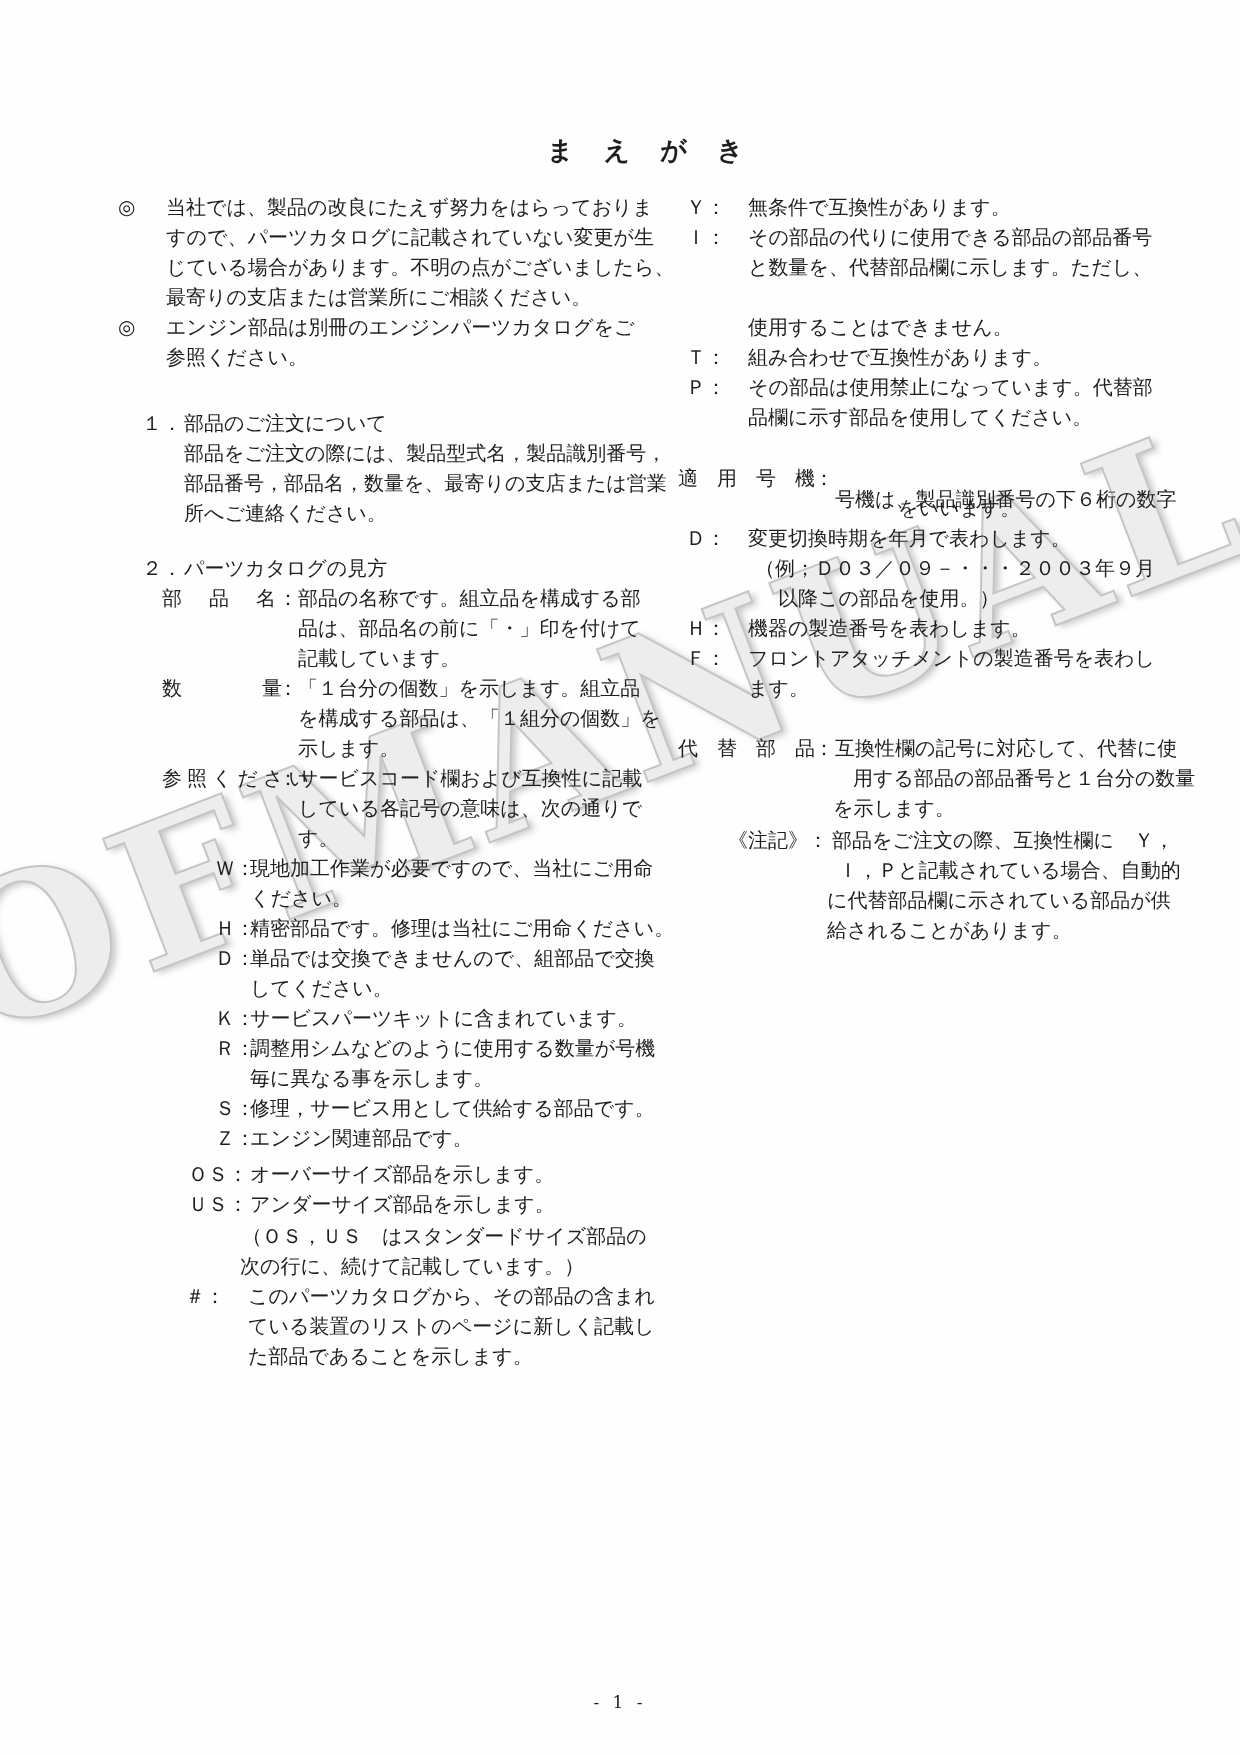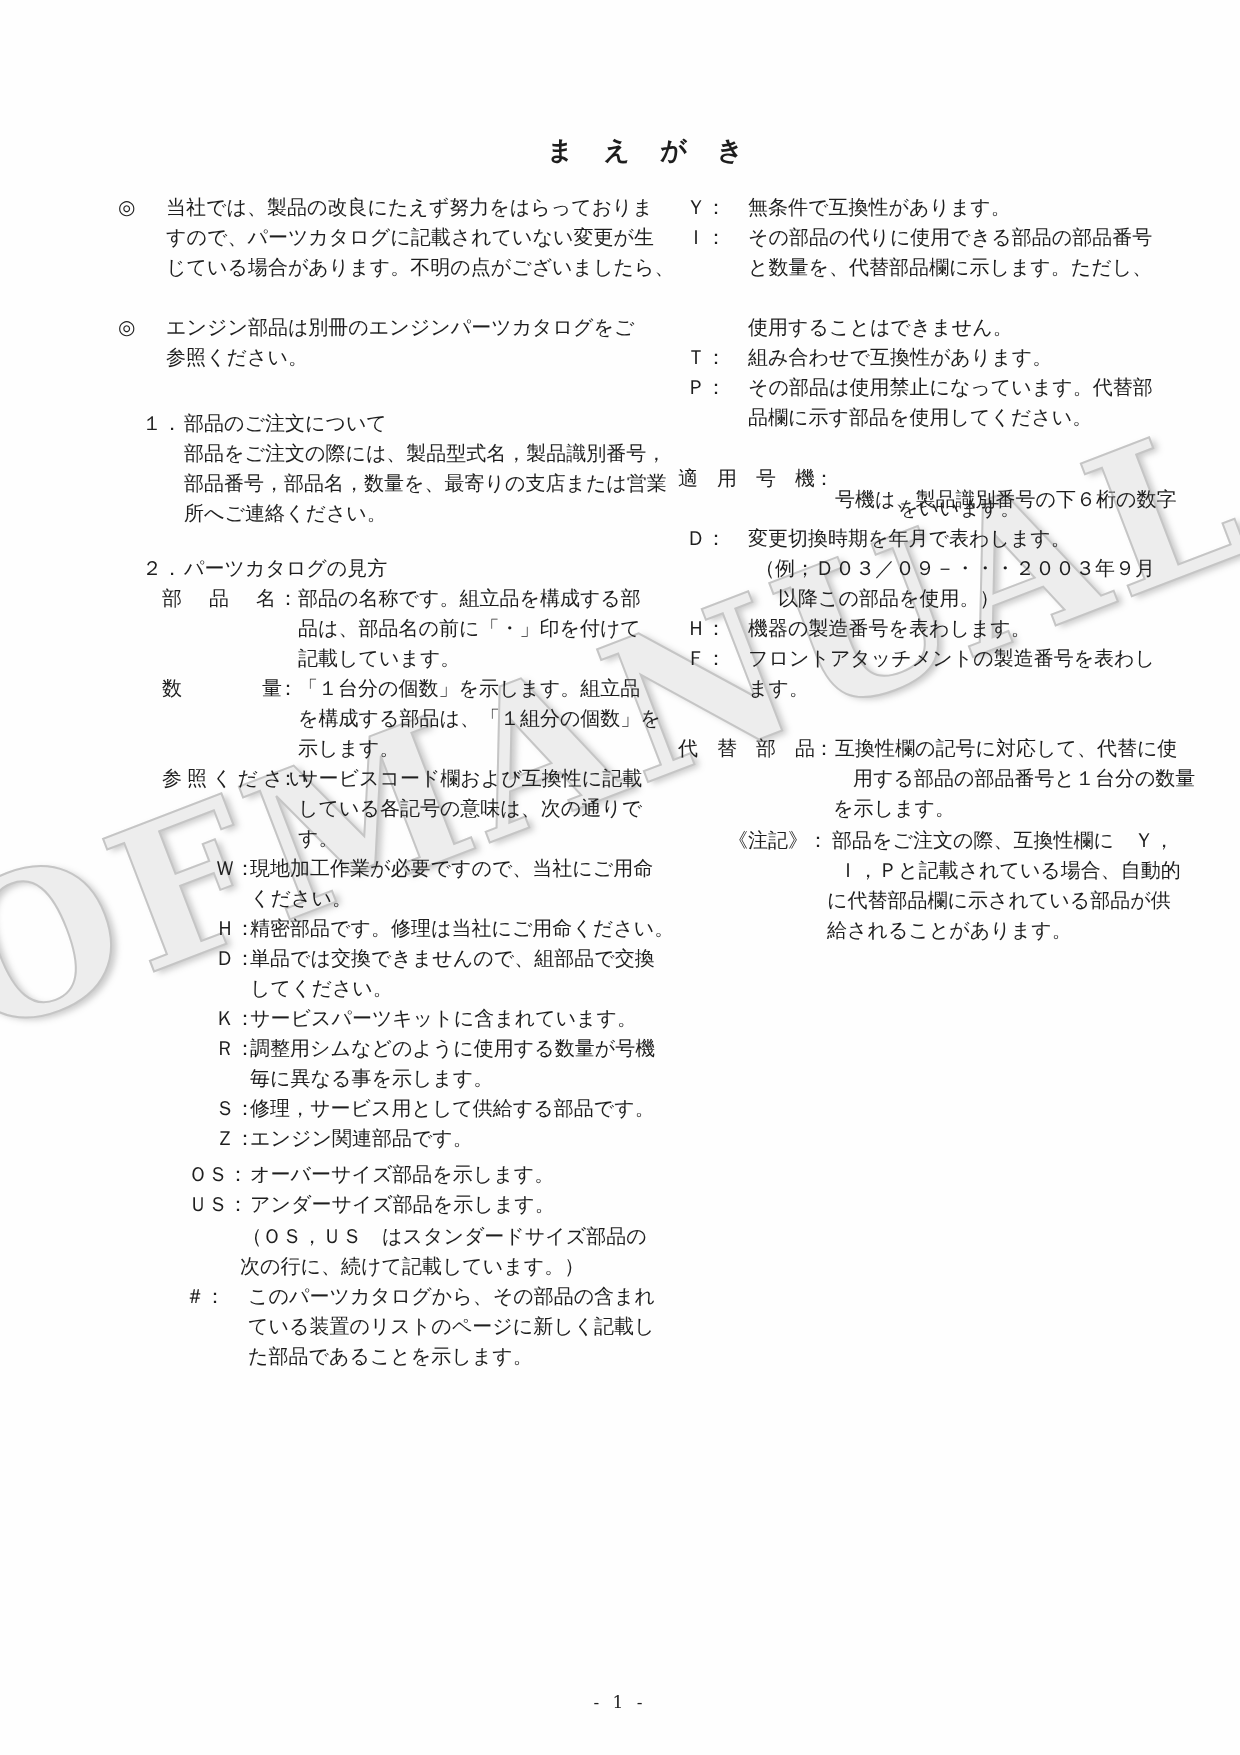--- a/index.html
+++ b/index.html
@@ -59,20 +59,21 @@
 <div class="page">
 
   <div class="wm">OFMANUAL</div>
 
   <div class="t ttl" style="left:547px;top:139px;">まえがき</div>
 
   <div class="t" style="left:118px;top:196px;">◎</div>
   <div class="t" style="left:166px;top:196px;">当社では、製品の改良にたえず努力をはらっておりま</div>
   <div class="t" style="left:166px;top:226px;text-align:center;">すので、パーツカタログに記載されていない変更が生</div>
   <div class="t" style="left:166px;top:256px;">じている場合があります。不明の点がございましたら、</div>
+  <div class="t" style="left:166px;top:286px;">最寄りの支店または営業所にご相談ください。</div>
 
   <div class="t" style="left:118px;top:316px;">◎</div>
   <div class="t" style="left:166px;top:316px;">エンジン部品は別冊のエンジンパーツカタログをご</div>
   <div class="t" style="left:166px;top:346px;">参照ください。</div>
 
   <div class="t" style="left:142px;top:412px;">１．</div>
   <div class="t" style="left:184px;top:412px;">部品のご注文について</div>
   <div class="t" style="left:184px;top:442px;">部品をご注文の際には、製品型式名，製品識別番号，</div>
   <div class="t" style="left:184px;top:472px;">部品番号，部品名，数量を、最寄りの支店または営業</div>
   <div class="t" style="left:184px;top:502px;">所へご連絡ください。</div>

